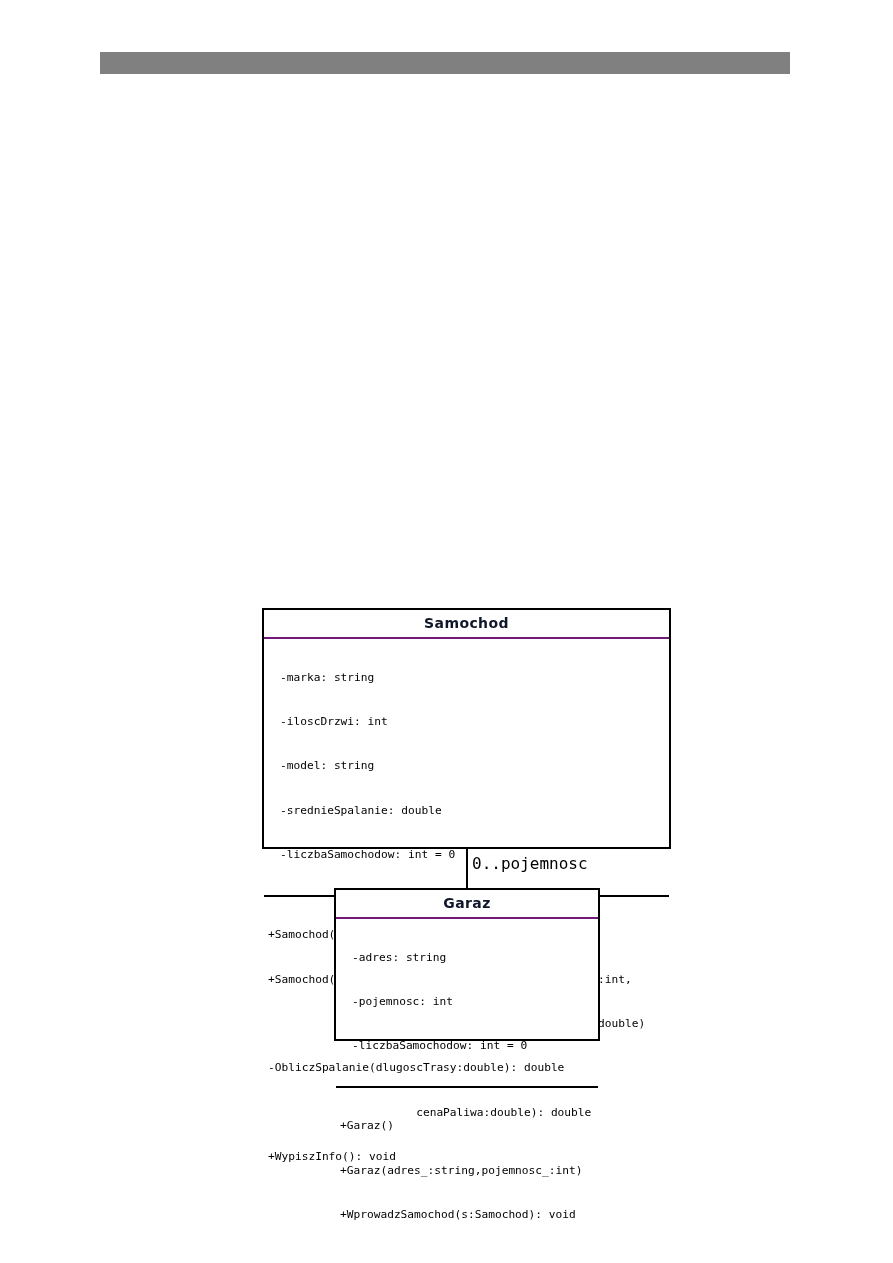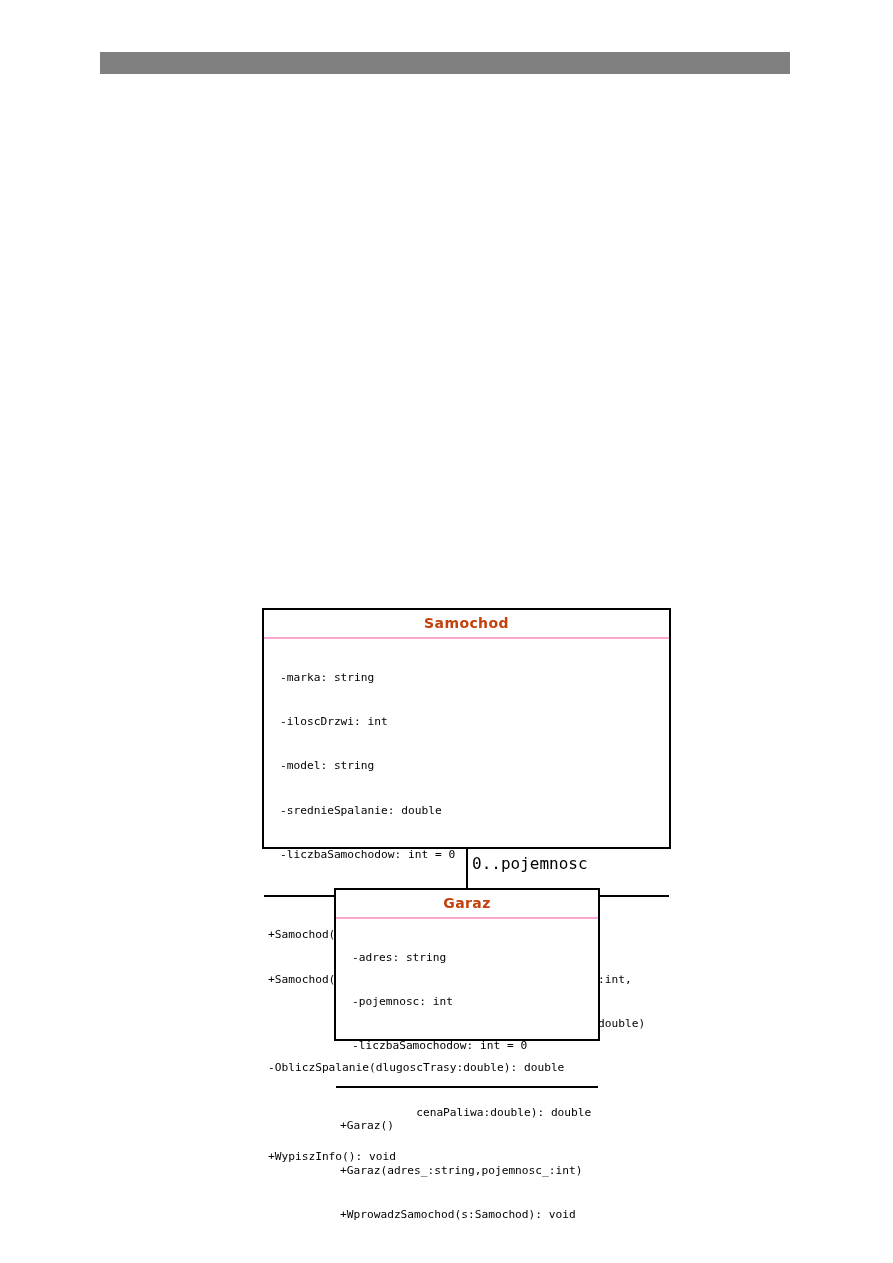--- a/index.html
+++ b/index.html
@@ -32,22 +32,22 @@
     background: #ffffff;
     box-sizing: border-box;
   }
   .uml-title {
     text-align: center;
     font-family: "DejaVu Sans", sans-serif;
     font-weight: bold;
     font-size: 14px;
     line-height: 26px;
     height: 27px;
-    border-bottom: 2px solid #f9a8d4;
-    color: #c2410c;
+    border-bottom: 2px solid #701a75;
+    color: #0f172a;
     letter-spacing: 0.4px;
   }
   .uml-compartment {
     padding: 2px 0 2px 4px;
     font-size: 11.2px;
     line-height: 14.8px;
     color: #000000;
     white-space: pre;
   }
   .uml-compartment.attrs {

